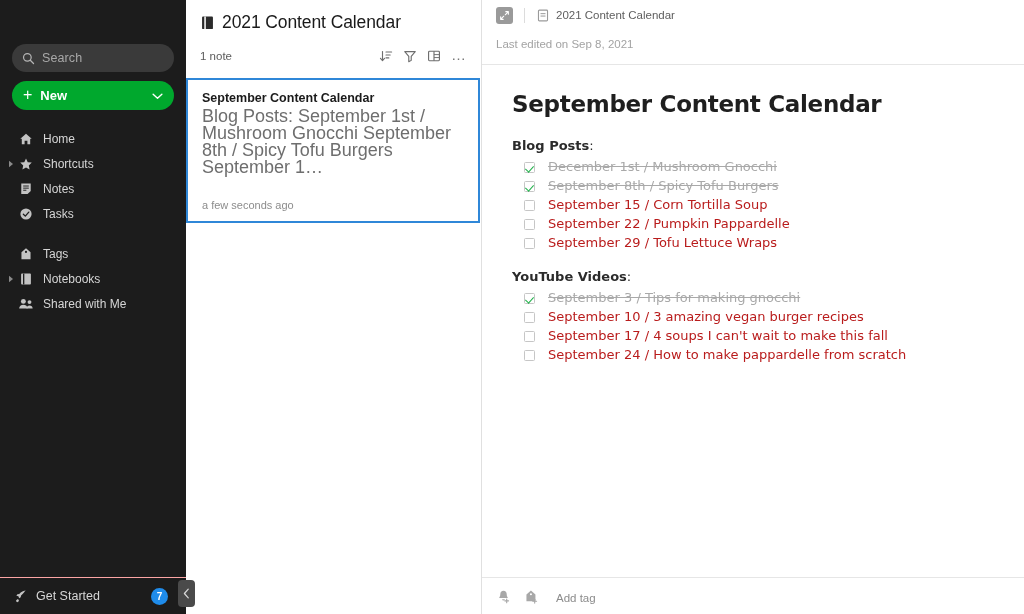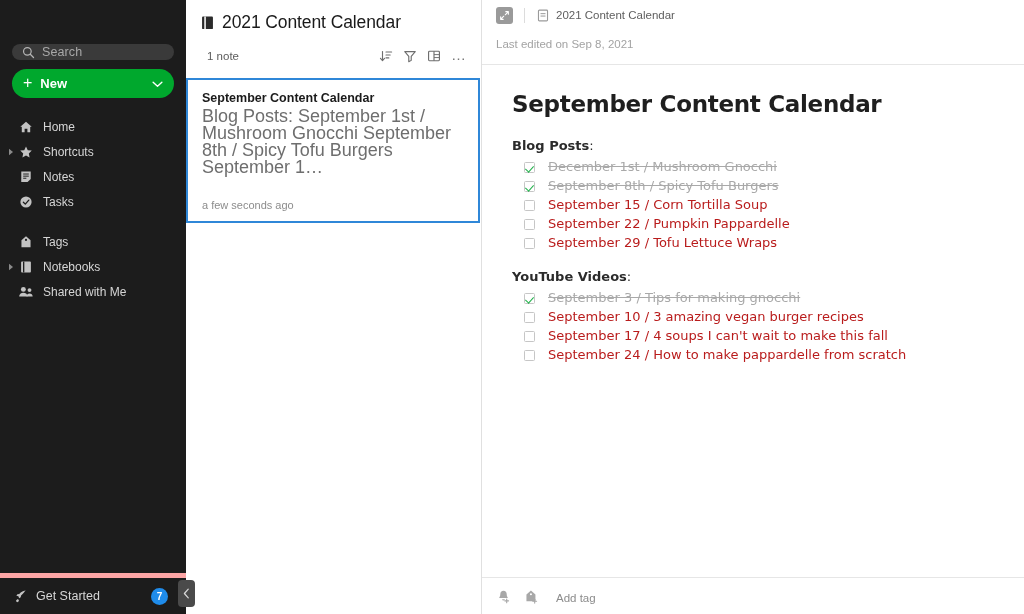--- a/index.html
+++ b/index.html
@@ -25,21 +25,21 @@
     width: 186px;
     min-width: 186px;
     height: 614px;
     background: #1c1c1c;
     position: relative;
     display: flex;
     flex-direction: column;
   }
   .search-box {
     margin: 44px 12px 0 12px;
-    height: 16px;
+    height: 28px;
     border-radius: 14px;
     background: #3a3a3a;
     display: flex;
     align-items: center;
     padding: 0 10px;
     box-sizing: border-box;
   }
   .search-box .s-ico { margin-right: 7px; display:flex; align-items:center;}
   .search-text {
     color: #a8a8a8;
@@ -98,21 +98,21 @@
     justify-content: center;
     margin-right: 7px;
   }
   .nav-item .n-label { line-height: 1; }
 
   .get-started {
     position: absolute;
     left: 0; right: 0; bottom: 0;
     height: 36px;
     background: #1c1c1c;
-    border-top: 5px solid #fca5a5;
+    border-top: 1px solid #fca5a5;
     display: flex;
     align-items: center;
     padding-left: 14px;
     color: #d6d6d6;
     font-size: 12.5px;
   }
   .get-started .gs-ico { margin-right: 8px; display: flex; }
   .badge {
     position: absolute;
     right: 18px;
@@ -163,21 +163,21 @@
     letter-spacing: -0.1px;
   }
   .nl-title .nb-ico { margin-right: 7px; display:flex; align-items:center; }
   .nl-sub {
     margin-top: 10px;
     height: 26px;
     display: flex;
     align-items: center;
     justify-content: space-between;
   }
-  .nl-count { font-size: 11.5px; color: #5c5c5c; margin-left: 7px; }
+  .nl-count { font-size: 11.5px; color: #5c5c5c; }
   .nl-tools { display: flex; align-items: center; gap: 10px; }
   .nl-tools > span { display: flex; align-items: center; cursor: default; }
   .dots { color: #777; font-size: 15px; letter-spacing: 1px; line-height: 1; margin-bottom: 4px;}
 
   .note-card {
     margin: 9px 0 0 0;
     border: 2px solid #2f87d8;
     background: #fff;
     padding: 11px 14px 10px 14px;
     box-sizing: border-box;

